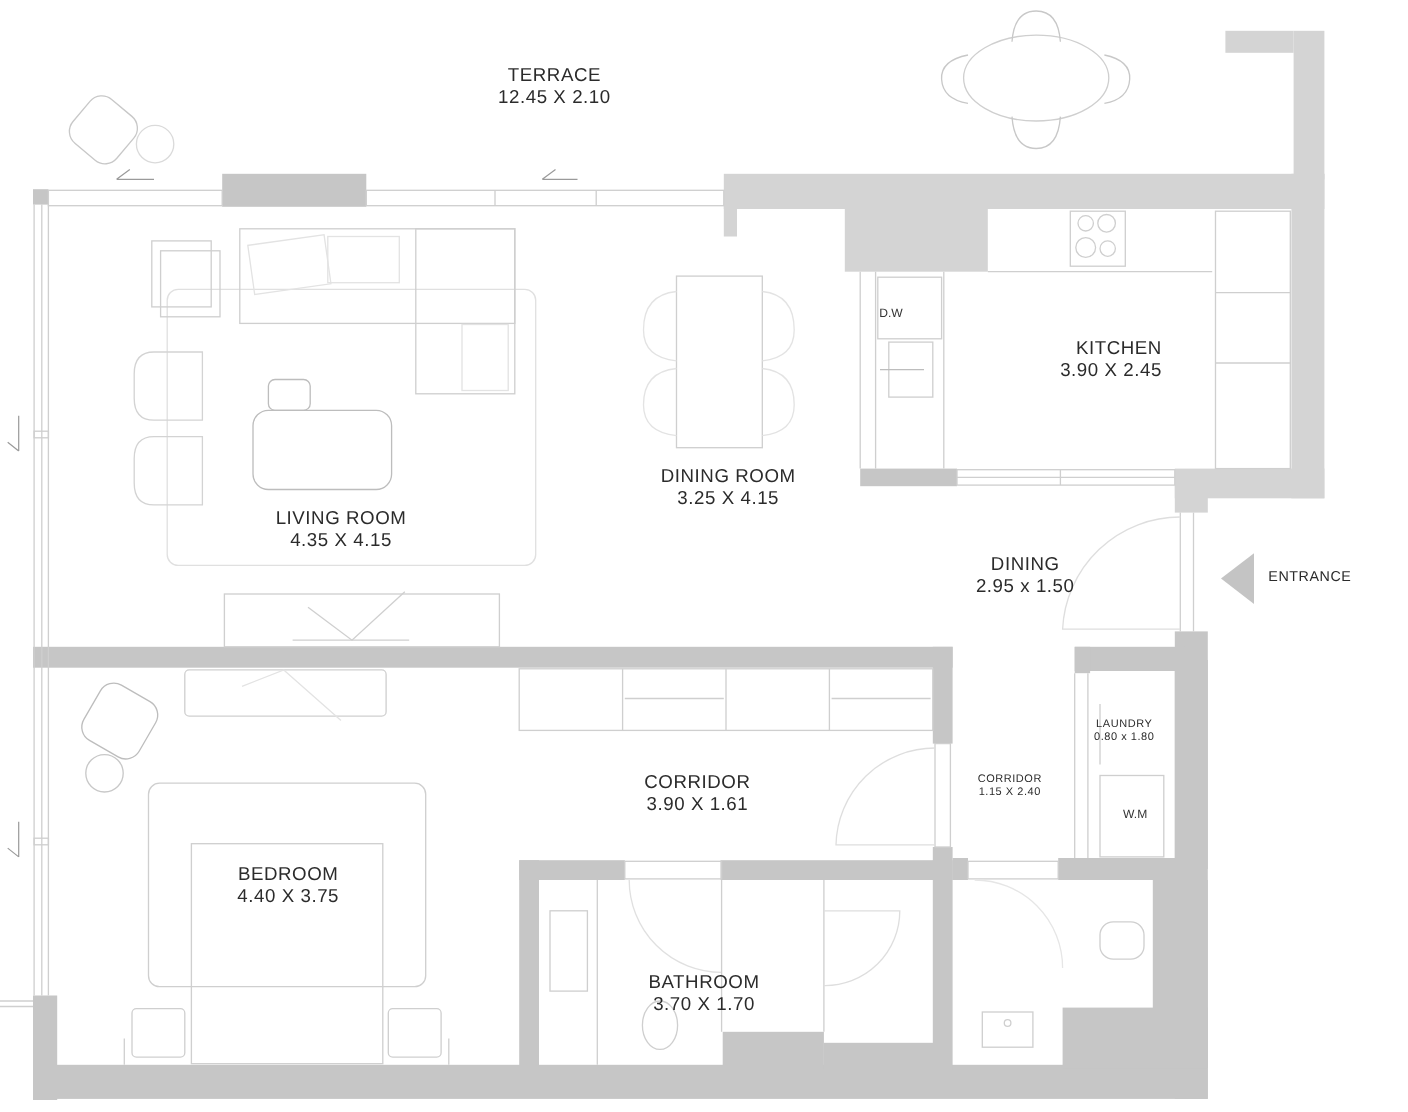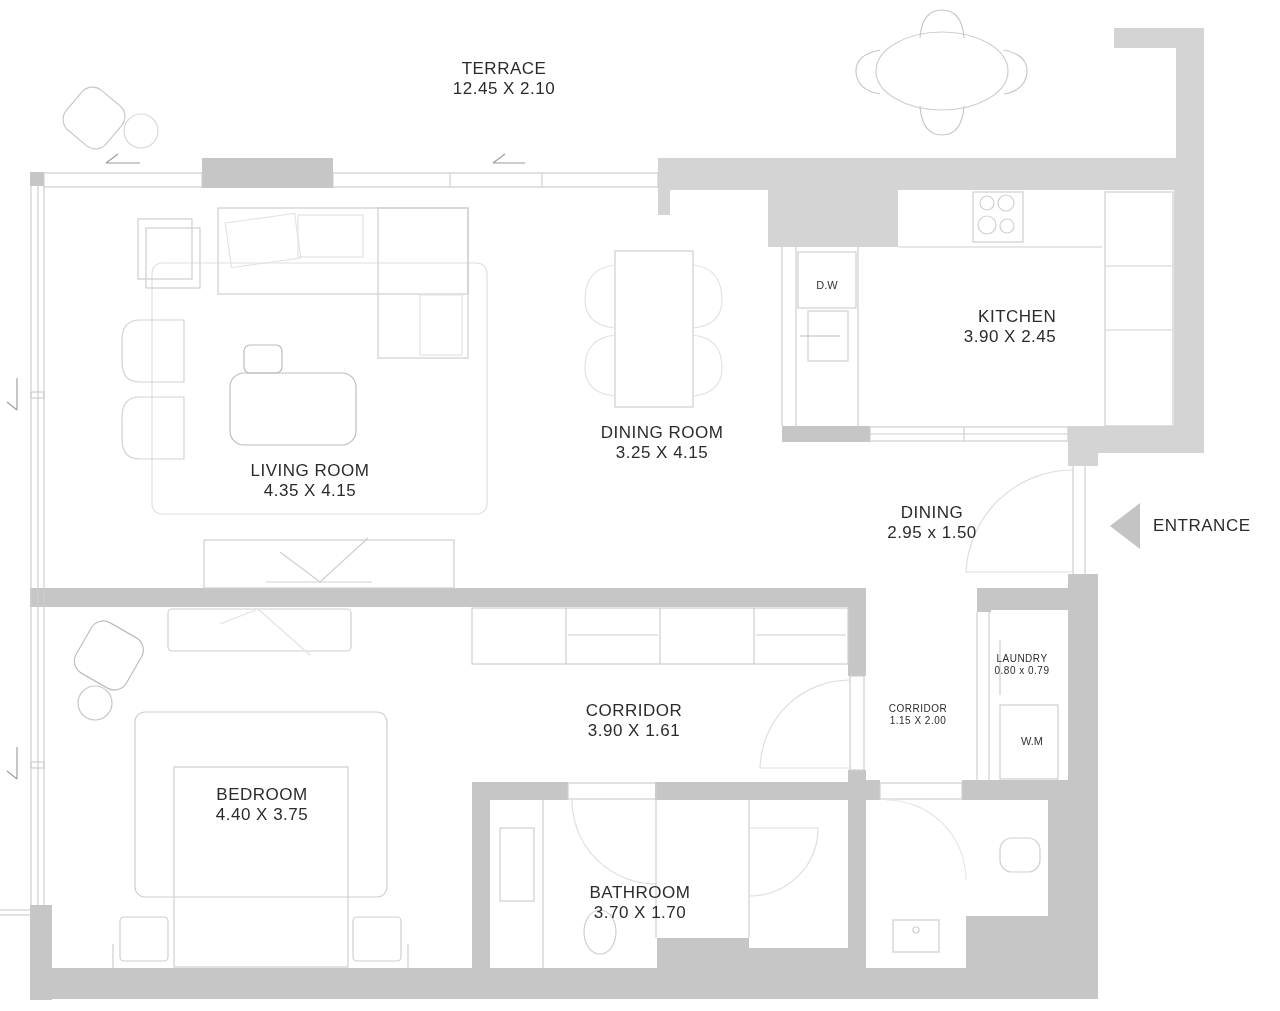--- a/index.html
+++ b/index.html
@@ -12,21 +12,21 @@
              font-weight: 300; letter-spacing: 0.5px; line-height: 1.2;
              transform: translateX(-50%); white-space: nowrap; }
     .label .name, .label .dims { display: block; }
     .label.lg { font-size: 17px; }
     .label.md { font-size: 10px; }
     .tag { position: absolute; font-size: 11px; color: #333; transform: translateX(-50%); }
     svg.furn { position: absolute; left: 0; top: 0; width: 1280px; height: 1011px; pointer-events: none; }
     .entrance-arrow { position: absolute; left: 1110px; top: 503px; width: 0; height: 0;
       border-top: 23px solid transparent; border-bottom: 23px solid transparent;
       border-right: 30px solid #c4c4c4; }
-    .entrance-label { position: absolute; left: 1153px; top: 516px; font-size: 17px;
+    .entrance-label { position: absolute; left: 1153px; top: 516px; font-size: 13px;
       color: #2b2b2b; letter-spacing: 0.5px; }
   </style>
 </head>
 <body>
 
 <div class="plan">
 
   <div class="wall light" style="left:1114px;top:28px;width:62px;height:20px;"></div>
   <div class="wall light" style="left:1176px;top:28px;width:28px;height:135px;"></div>
 
@@ -214,33 +214,33 @@
   <div class="label lg" style="left:932px;top:503px;">
     <span class="name">DINING</span>
     <span class="dims">2.95 x 1.50</span>
   </div>
   <div class="label lg" style="left:634px;top:701px;">
     <span class="name">CORRIDOR</span>
     <span class="dims">3.90 X 1.61</span>
   </div>
   <div class="label md" style="left:918px;top:703px;">
     <span class="name">CORRIDOR</span>
-    <span class="dims">1.15 X 2.00</span>
+    <span class="dims">1.15 X 2.40</span>
   </div>
   <div class="label md" style="left:1022px;top:653px;">
     <span class="name">LAUNDRY</span>
-    <span class="dims">0.80 x 0.79</span>
+    <span class="dims">0.80 x 1.80</span>
   </div>
   <div class="label lg" style="left:262px;top:785px;">
     <span class="name">BEDROOM</span>
     <span class="dims">4.40 X 3.75</span>
   </div>
   <div class="label lg" style="left:640px;top:859px;margin-top:24px;">
     <span class="name">BATHROOM</span>
     <span class="dims">3.70 X 1.70</span>
   </div>
 
-  <div class="tag" style="left:827px;top:279px;">D.W</div>
+  <div class="tag" style="left:810px;top:279px;">D.W</div>
   <div class="tag" style="left:1032px;top:735px;">W.M</div>
 
   <div class="entrance-arrow"></div>
   <div class="entrance-label">ENTRANCE</div>
 </div>
 
 </body></html>

